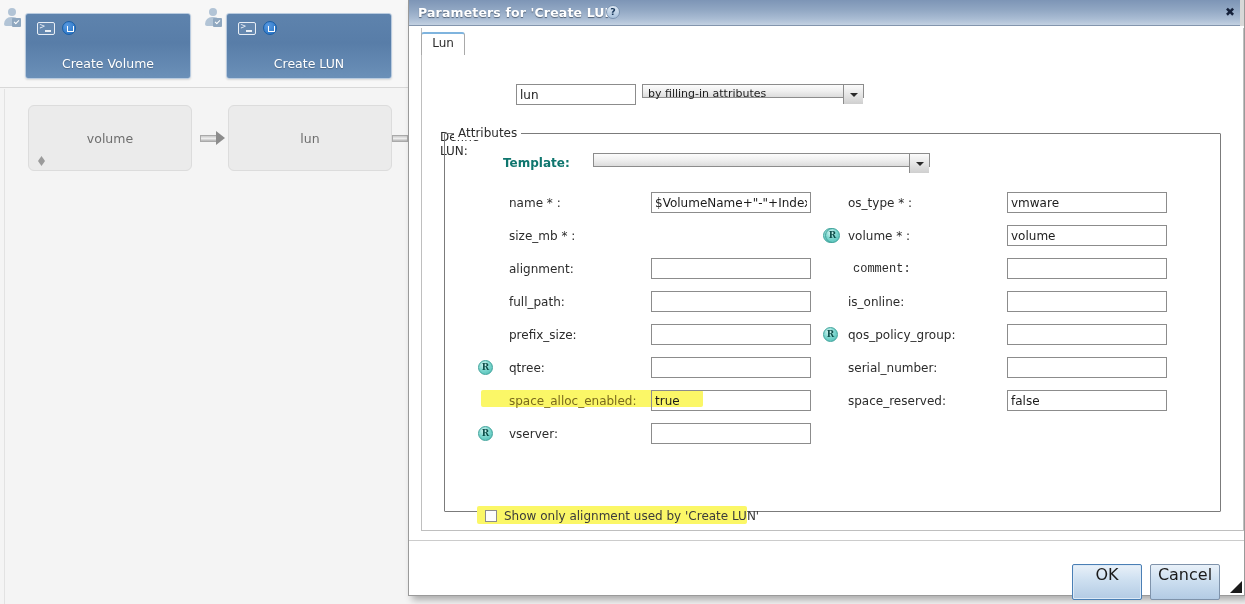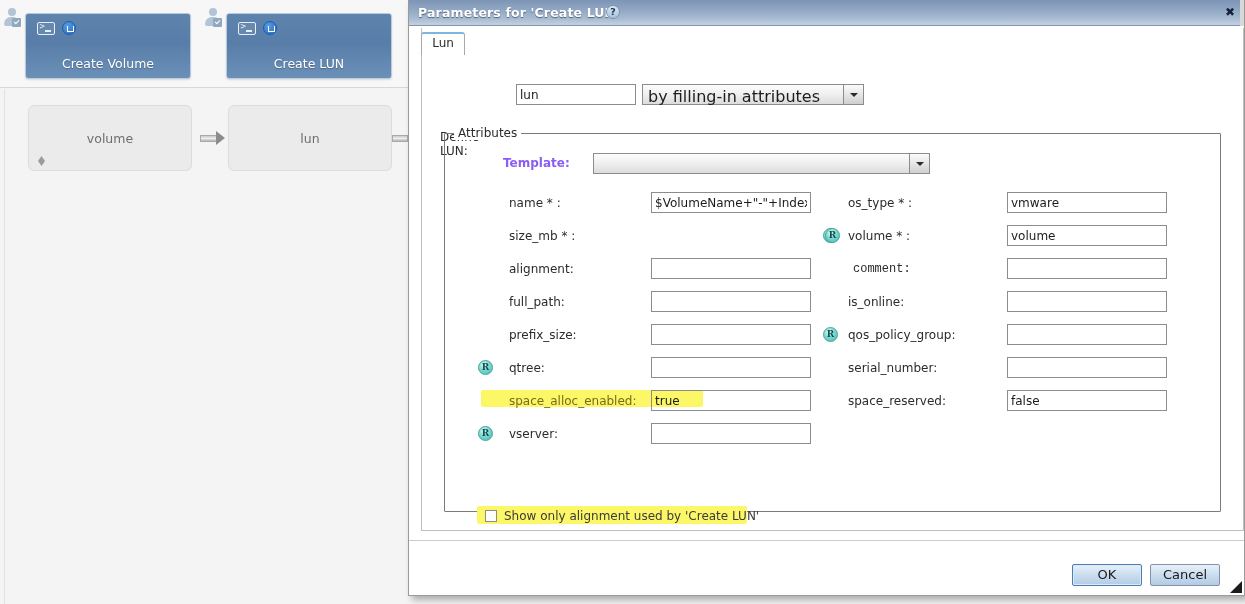--- a/index.html
+++ b/index.html
@@ -197,24 +197,24 @@
     border: 1px solid #8c8c8c;
     background: #ffffff;
     font-family: "DejaVu Sans", "Liberation Sans", sans-serif;
     font-size: 12px; color: #1b1b1b;
     padding: 1px 3px;
     height: 21px;
   }
 
   .combo {
     position: absolute;
-    height: 21px;
+    height: 14px;
     border: 1px solid #8c8c8c;
     background: linear-gradient(to bottom, #fcfcfc 0%, #f0f0f0 48%, #dcdcdc 100%);
-    font-size: 16px; color: #1d1d1d;
+    font-size: 11px; color: #1d1d1d;
     cursor: pointer;
   }
   .combo .ctext { position: absolute; left: 5px; top: 2px; }
   .combo .cbtn {
     position: absolute; right: 0; top: 0; width: 20px; height: 19px;
     background: linear-gradient(to bottom, #fbfbfb, #e6e6e6 50%, #cfcfcf);
     border-left: 1px solid #8c8c8c;
   }
   .combo .cbtn::after {
     content: ""; position: absolute; left: 6px; top: 8px;
@@ -230,21 +230,21 @@
     border-radius: 1px;
   }
   .group-legend {
     position: absolute; left: 9px; top: -8px;
     background: #ffffff; padding: 0 4px;
     font-size: 12px; color: #2b2b2b;
   }
 
   .lbl-template {
     position: absolute; left: 58px; top: 22px;
-    font-size: 12px; font-weight: bold; color: #8b5cf6;
+    font-size: 12px; font-weight: bold; color: #0f766e;
   }
 
   .attr-label {
     position: absolute; font-size: 12px; color: #2b2b2b;
     white-space: nowrap;
   }
   .attr-input { position: absolute; width: 160px; }
 
   .rbadge {
     position: absolute; width: 15px; height: 15px; border-radius: 50%;
@@ -274,26 +274,26 @@
     font-size: 12px; color: #3b3b3b; white-space: nowrap;
   }
 
   
   .footer-sep {
     position: absolute; left: 0; top: 540px; width: 835px; height: 1px;
     background: #cccccc;
   }
   .btn {
     position: absolute;
-    width: 70px; height: 22px;
+    width: 70px; height: 36px;
     border: 1px solid #7f93ab;
     border-radius: 2px;
     background: linear-gradient(to bottom, #e9f1f9 0%, #cddff0 45%, #b3cbe4 100%);
     font-family: "DejaVu Sans", "Liberation Sans", sans-serif;
-    font-size: 13px; color: #1a1a1a;
+    font-size: 16px; color: #1a1a1a;
     text-align: center; line-height: 20px;
     cursor: pointer;
   }
   .btn.default { border: 1px solid #4a7fb5; box-shadow: inset 0 0 0 1px #dce9f6; }
   .resize-grip {
     position: absolute; right: 2px; bottom: 2px;
     width: 0; height: 0;
     border-right: 12px solid #1b1b1b;
     border-top: 12px solid transparent;
   }

